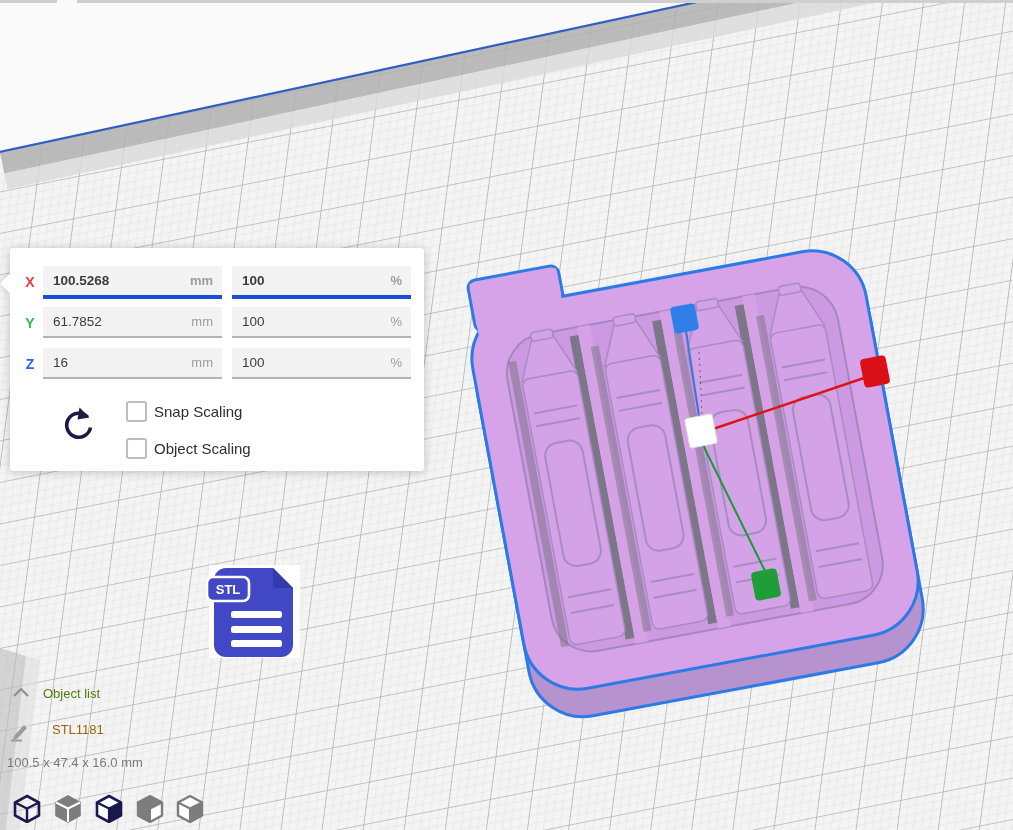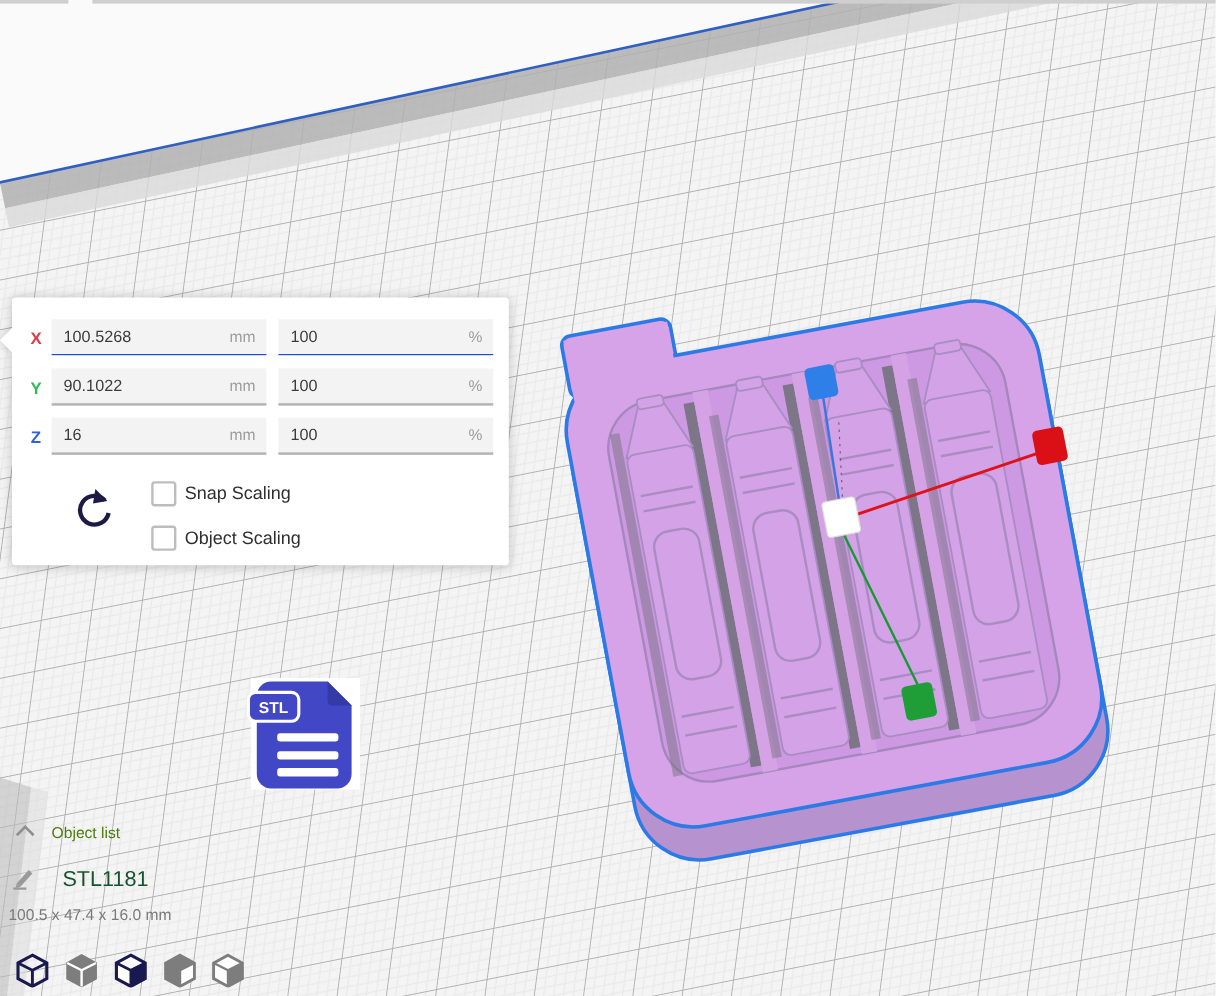--- a/index.html
+++ b/index.html
@@ -20,33 +20,33 @@
   .panel-notch{
     position:absolute;left:-7px;top:28px;width:15px;height:15px;background:#ffffff;
     transform:rotate(45deg);box-shadow:-3px 3px 4px rgba(0,0,0,.07);
   }
   .field-row{position:absolute;left:0;width:100%;height:32px;}
   .axis-label{position:absolute;left:10px;top:8px;width:20px;text-align:center;
     font-size:14px;font-weight:bold;}
   .axis-x{color:#e03c41;} .axis-y{color:#2bbf52;} .axis-z{color:#2d62e2;}
   .input-box{position:absolute;top:0;height:29px;background:#f3f3f3;
     border-bottom:2px solid #b3b3b3;}
-  .row-x .input-box{border-bottom:1px solid #1d4ed8;}
+  .row-x .input-box{border-bottom:4px solid #1d4ed8;font-weight:bold;}
   .box-mm{left:33px;width:179px;}
   .box-pct{left:222px;width:179px;}
   .value{position:absolute;left:10px;top:7px;font-size:13.5px;color:#3c3c3c;}
   .unit{position:absolute;right:9px;top:7px;font-size:13px;color:#9c9c9c;}
   .checkbox{position:absolute;left:116px;width:17px;height:17px;background:#fff;
     border:2px solid #bdbdbd;border-radius:3px;}
   .cb-label{position:absolute;left:144px;font-size:15px;color:#2f2f2f;}
   .reset-btn{position:absolute;left:48px;top:156px;width:40px;height:44px;cursor:pointer;}
   
   .status-text{position:absolute;z-index:4;white-space:nowrap;}
   .obj-list{left:43px;top:686px;font-size:13px;color:#4d7c0f;}
-  .obj-name{left:52px;top:722px;font-size:18px;color:#14532d;}
+  .obj-name{left:52px;top:722px;font-size:13px;color:#a16207;}
   .dims{left:7px;top:755px;font-size:13px;color:#7a7a7a;}
   .mini-icon{position:absolute;z-index:4;}
   .view-btn{position:absolute;top:794px;width:28px;height:29px;z-index:4;cursor:pointer;}
 </style>
 </head>
 <body>
 
 <svg id="scene" width="1013" height="830" viewBox="0 0 1013 830">
   <defs>
     <pattern id="grid" width="43" height="43" patternUnits="userSpaceOnUse" patternTransform="matrix(0.981 -0.196 -0.13 0.991 0 150)">
@@ -170,21 +170,21 @@
     </div>
     <div class="input-box box-pct">
       <span class="value">100</span>
       <span class="unit">%</span>
     </div>
   </div>
 
   <div class="field-row row-y" style="top:59px">
     <span class="axis-label axis-y">Y</span>
     <div class="input-box box-mm">
-      <span class="value">90.1022</span>
+      <span class="value">61.7852</span>
       <span class="unit">mm</span>
     </div>
     <div class="input-box box-pct">
       <span class="value">100</span>
       <span class="unit">%</span>
     </div>
   </div>
 
   <div class="field-row row-z" style="top:100px">
     <span class="axis-label axis-z">Z</span>

